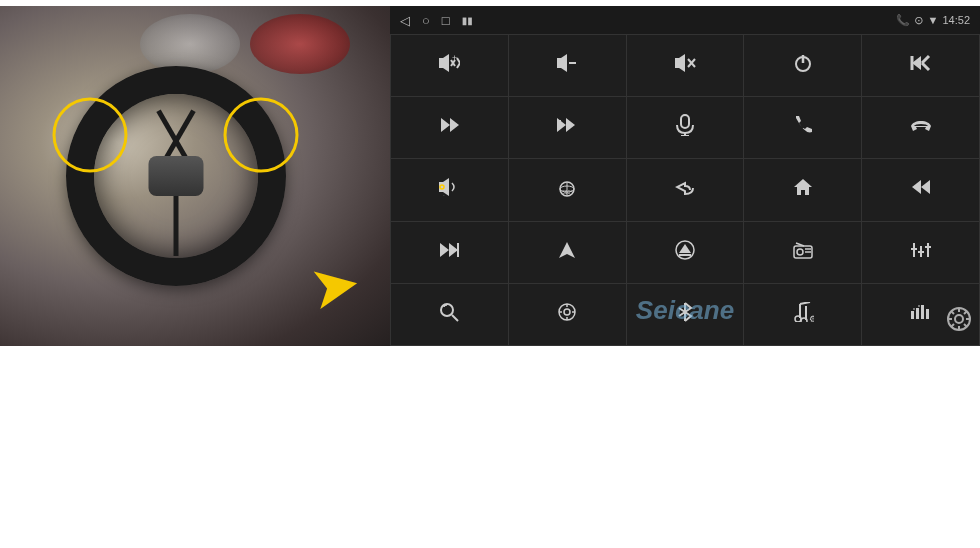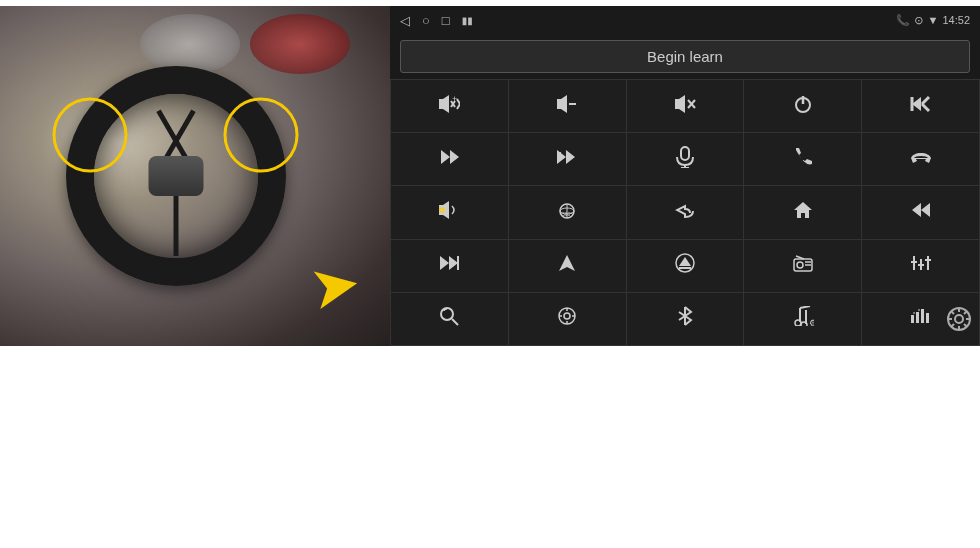--- a/index.html
+++ b/index.html
@@ -291,23 +291,20 @@
           <span class="nav-icon" style="font-size:10px;">▮▮</span>
         </div>
         <div class="android-status-icons">
           <span>📞</span>
           <span>⊙</span>
           <span>▼</span>
           <span>14:52</span>
         </div>
       </div>
 
-      <div class="begin-learn-row">
-        <button class="begin-learn-btn">Begin learn</button>
-      </div>
 
       <div class="icon-grid">
 
         <div class="grid-cell">
           <span>
             <svg width="22" height="18" viewBox="0 0 22 18" fill="none">
               <polygon points="1,4 1,14 5,14 11,18 11,0 5,4" fill="#ccc"></polygon>
               <line x1="13" y1="6" x2="17" y2="12" stroke="#ccc" stroke-width="2"></line>
               <line x1="13" y1="12" x2="17" y2="6" stroke="#ccc" stroke-width="2"></line>
               <line x1="19" y1="4" x2="22" y2="9" stroke="#ccc" stroke-width="2"></line>
@@ -536,20 +533,21 @@
               <rect x="6" y="5" width="3" height="11" fill="#ccc"></rect>
               <rect x="11" y="2" width="3" height="14" fill="#ccc"></rect>
               <rect x="16" y="6" width="3" height="10" fill="#ccc"></rect>
               <line x1="3" y1="6" x2="5" y2="6" stroke="#ccc" stroke-width="1"></line>
               <line x1="8" y1="3" x2="10" y2="3" stroke="#ccc" stroke-width="1"></line>
             </svg>
           </span>
         </div>
       </div>
 
+      <div class="seicane-watermark">Seicane</div>
 
       <div class="gear-icon-bottom">
         <svg width="26" height="26" viewBox="0 0 26 26" fill="none">
           <circle cx="13" cy="13" r="4" stroke="#aaa" stroke-width="2" fill="none"></circle>
           <circle cx="13" cy="13" r="11" stroke="#aaa" stroke-width="2" fill="none"></circle>
           <line x1="13" y1="2" x2="13" y2="6" stroke="#aaa" stroke-width="2"></line>
           <line x1="13" y1="20" x2="13" y2="24" stroke="#aaa" stroke-width="2"></line>
           <line x1="2" y1="13" x2="6" y2="13" stroke="#aaa" stroke-width="2"></line>
           <line x1="20" y1="13" x2="24" y2="13" stroke="#aaa" stroke-width="2"></line>
           <line x1="5" y1="5" x2="8" y2="8" stroke="#aaa" stroke-width="2"></line>

